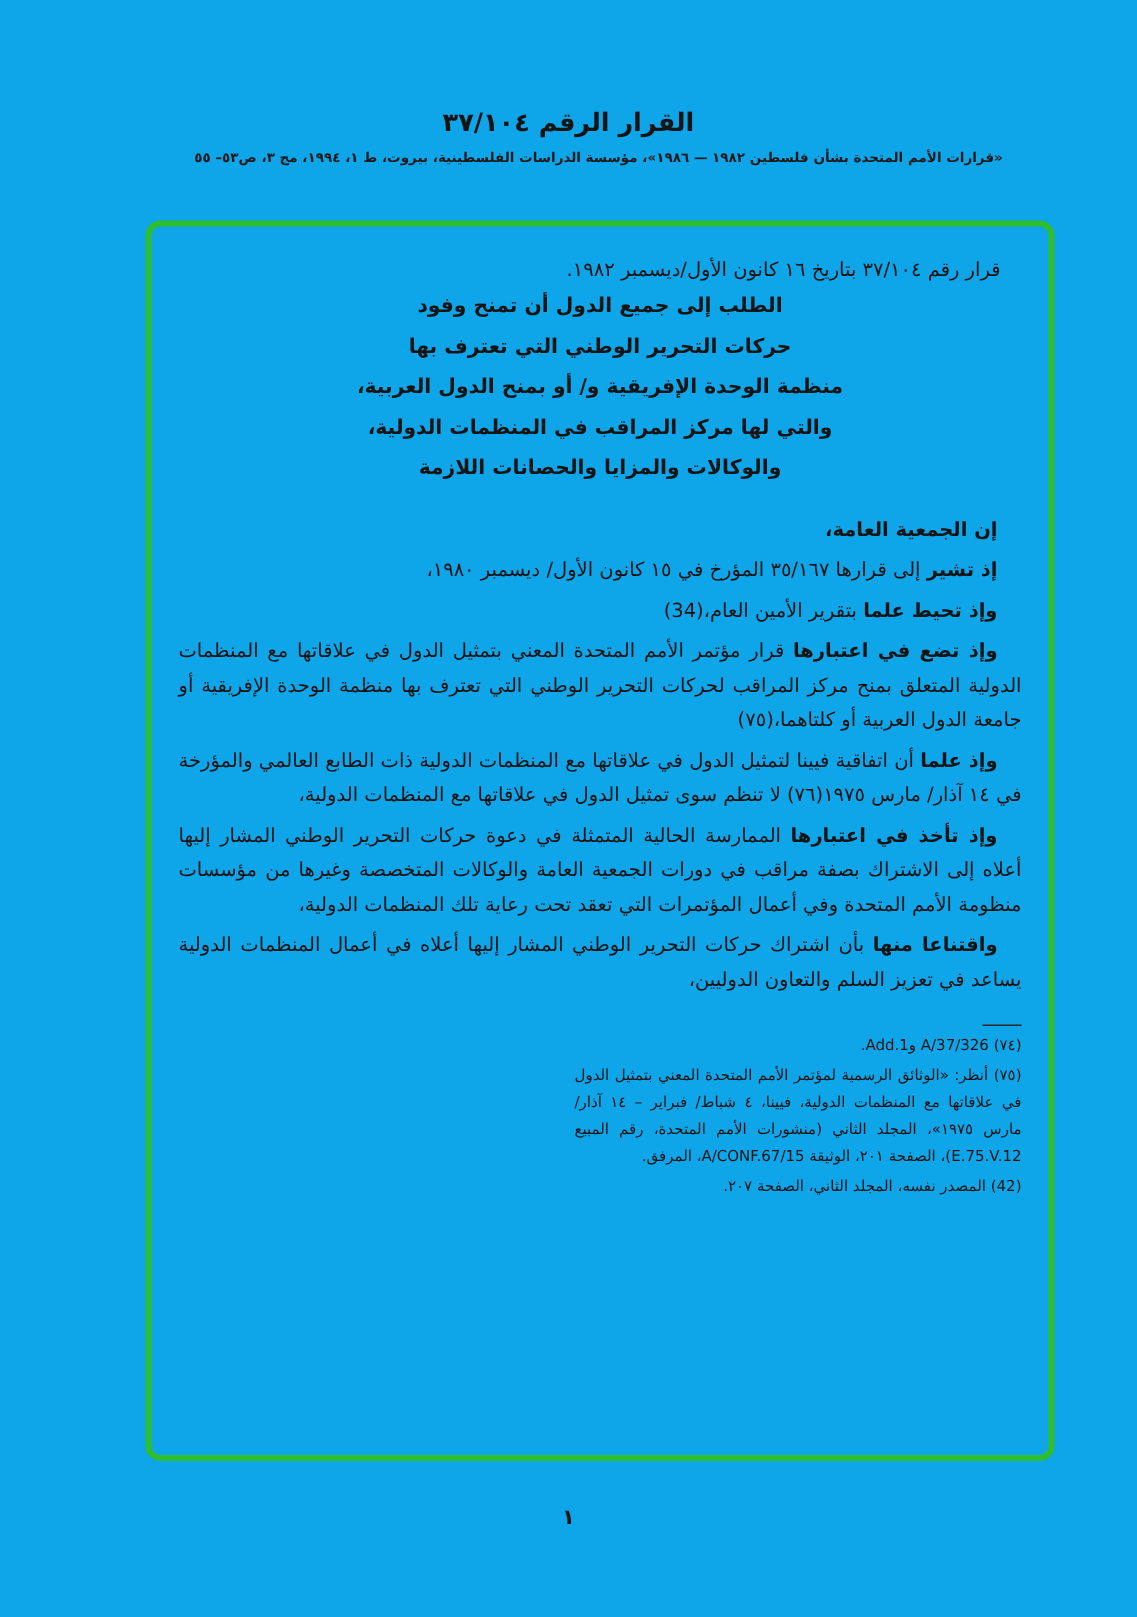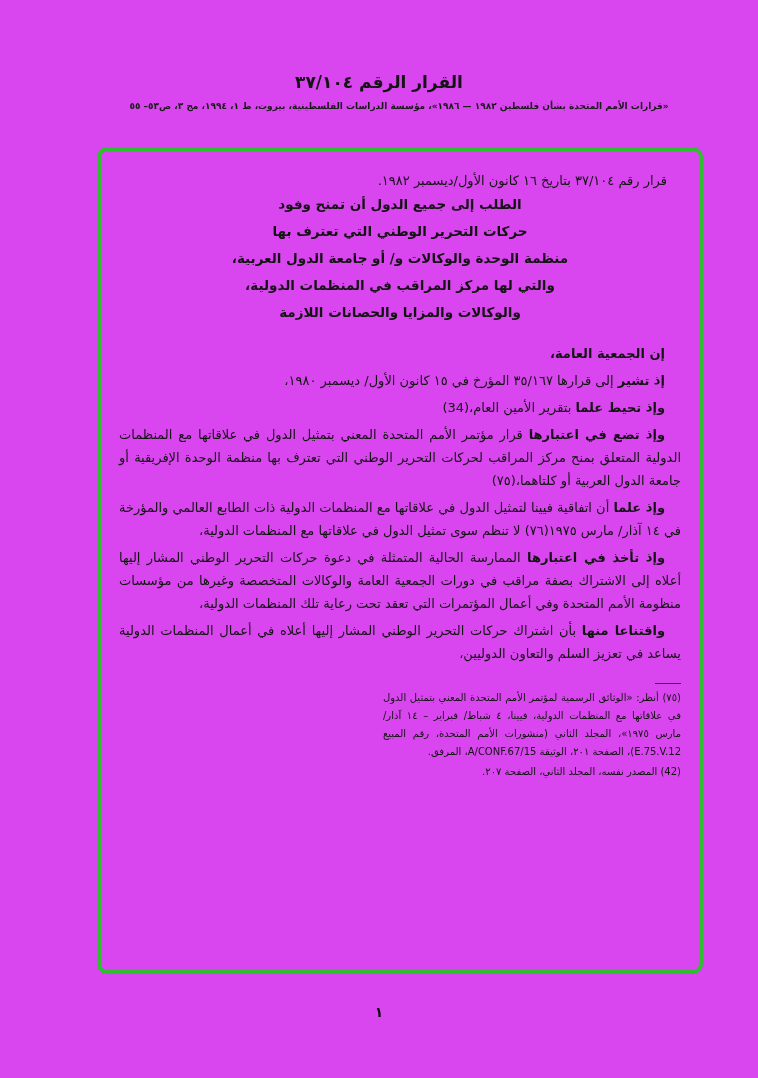--- a/index.html
+++ b/index.html
@@ -4,21 +4,21 @@
 <style>
   html, body {
     margin: 0;
     padding: 0;
     background: #ffffff;
   }
   .page {
     position: relative;
     width: 758px;
     height: 1078px;
-    background: #d946ef;
+    background: #0ea5e9;
     font-family: "DejaVu Sans", sans-serif;
     color: #141414;
     overflow: hidden;
   }
   .header {
     position: absolute;
     top: 72px;
     left: 0;
     right: 0;
     text-align: center;
@@ -113,37 +113,38 @@
     <div class="header-source">«قرارات الأمم المتحدة بشأن فلسطين ١٩٨٢ — ١٩٨٦»، مؤسسة الدراسات الفلسطينية، بيروت، ط ١، ١٩٩٤، مج ٣، ص٥٣– ٥٥</div>
   </div>
 
   <div class="frame">
 
     <div class="date-line">قرار رقم ٣٧/١٠٤ بتاريخ ١٦ كانون الأول/ديسمبر ١٩٨٢.</div>
 
     <div class="doc-title">
       <div>الطلب إلى جميع الدول أن تمنح وفود</div>
       <div>حركات التحرير الوطني التي تعترف بها</div>
-      <div>منظمة الوحدة والوكالات و/ أو جامعة الدول العربية،</div>
+      <div>منظمة الوحدة الإفريقية و/ أو بمنح الدول العربية،</div>
       <div>والتي لها مركز المراقب في المنظمات الدولية،</div>
       <div>والوكالات والمزايا والحصانات اللازمة</div>
     </div>
 
     <div class="body">
       <p><span class="lead">إن الجمعية العامة،</span> <span></span></p>
       <p><span class="lead">إذ تشير</span> <span>إلى قرارها ٣٥/١٦٧ المؤرخ في ١٥ كانون الأول/ ديسمبر ١٩٨٠،</span></p>
       <p><span class="lead">وإذ تحيط علما</span> <span>بتقرير الأمين العام،(34)</span></p>
       <p><span class="lead">وإذ تضع في اعتبارها</span> <span>قرار مؤتمر الأمم المتحدة المعني بتمثيل الدول في علاقاتها مع المنظمات الدولية المتعلق بمنح مركز المراقب لحركات التحرير الوطني التي تعترف بها منظمة الوحدة الإفريقية أو جامعة الدول العربية أو كلتاهما،(٧٥)</span></p>
       <p><span class="lead">وإذ علما</span> <span>أن اتفاقية فيينا لتمثيل الدول في علاقاتها مع المنظمات الدولية ذات الطابع العالمي والمؤرخة في ١٤ آذار/ مارس ١٩٧٥(٧٦) لا تنظم سوى تمثيل الدول في علاقاتها مع المنظمات الدولية،</span></p>
       <p><span class="lead">وإذ تأخذ في اعتبارها</span> <span>الممارسة الحالية المتمثلة في دعوة حركات التحرير الوطني المشار إليها أعلاه إلى الاشتراك بصفة مراقب في دورات الجمعية العامة والوكالات المتخصصة وغيرها من مؤسسات منظومة الأمم المتحدة وفي أعمال المؤتمرات التي تعقد تحت رعاية تلك المنظمات الدولية،</span></p>
       <p><span class="lead">واقتناعا منها</span> <span>بأن اشتراك حركات التحرير الوطني المشار إليها أعلاه في أعمال المنظمات الدولية يساعد في تعزيز السلم والتعاون الدوليين،</span></p>
     </div>
 
     <div class="footnotes">
       <div class="fn-sep"></div>
+      <div class="footnote"><span class="fn-num">(٧٤)</span> <span>A/37/326 وAdd.1.</span></div>
       <div class="footnote"><span class="fn-num">(٧٥)</span> <span>أنظر: «الوثائق الرسمية لمؤتمر الأمم المتحدة المعني بتمثيل الدول في علاقاتها مع المنظمات الدولية، فيينا، ٤ شباط/ فبراير – ١٤ آذار/ مارس ١٩٧٥»، المجلد الثاني (منشورات الأمم المتحدة، رقم المبيع E.75.V.12)، الصفحة ٢٠١، الوثيقة A/CONF.67/15، المرفق.</span></div>
       <div class="footnote"><span class="fn-num">(42)</span> <span>المصدر نفسه، المجلد الثاني، الصفحة ٢٠٧.</span></div>
     </div>
 
   </div>
 
   <div class="page-num">١</div>
 
 </div>
 

